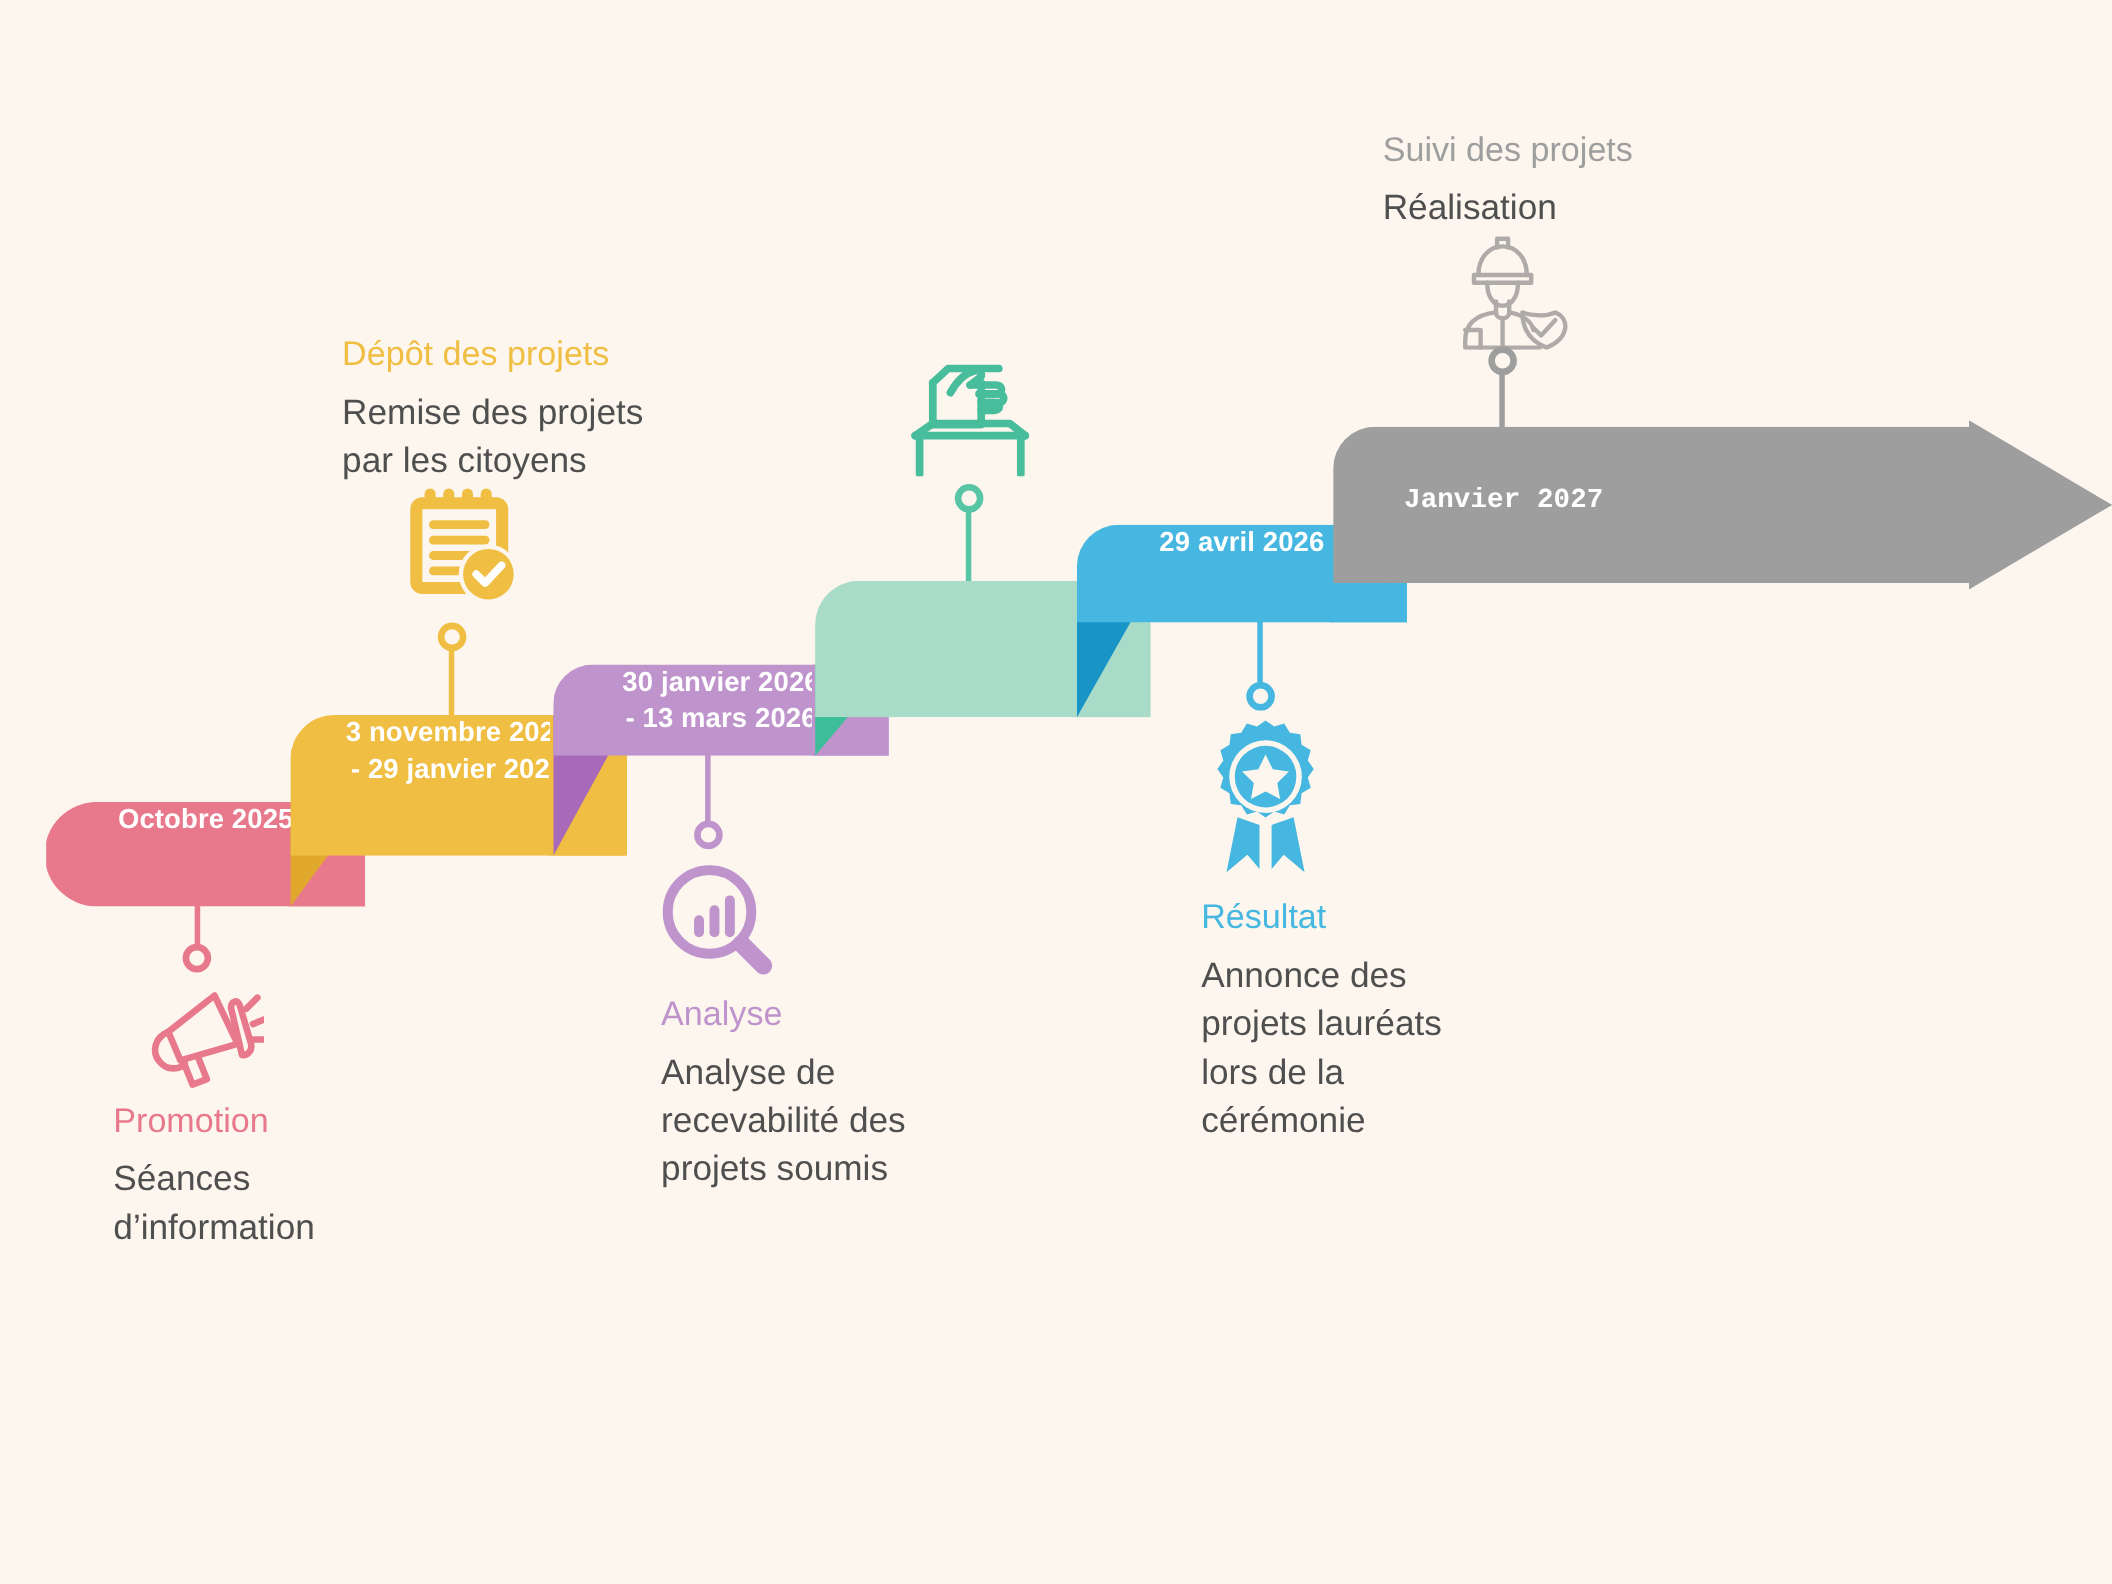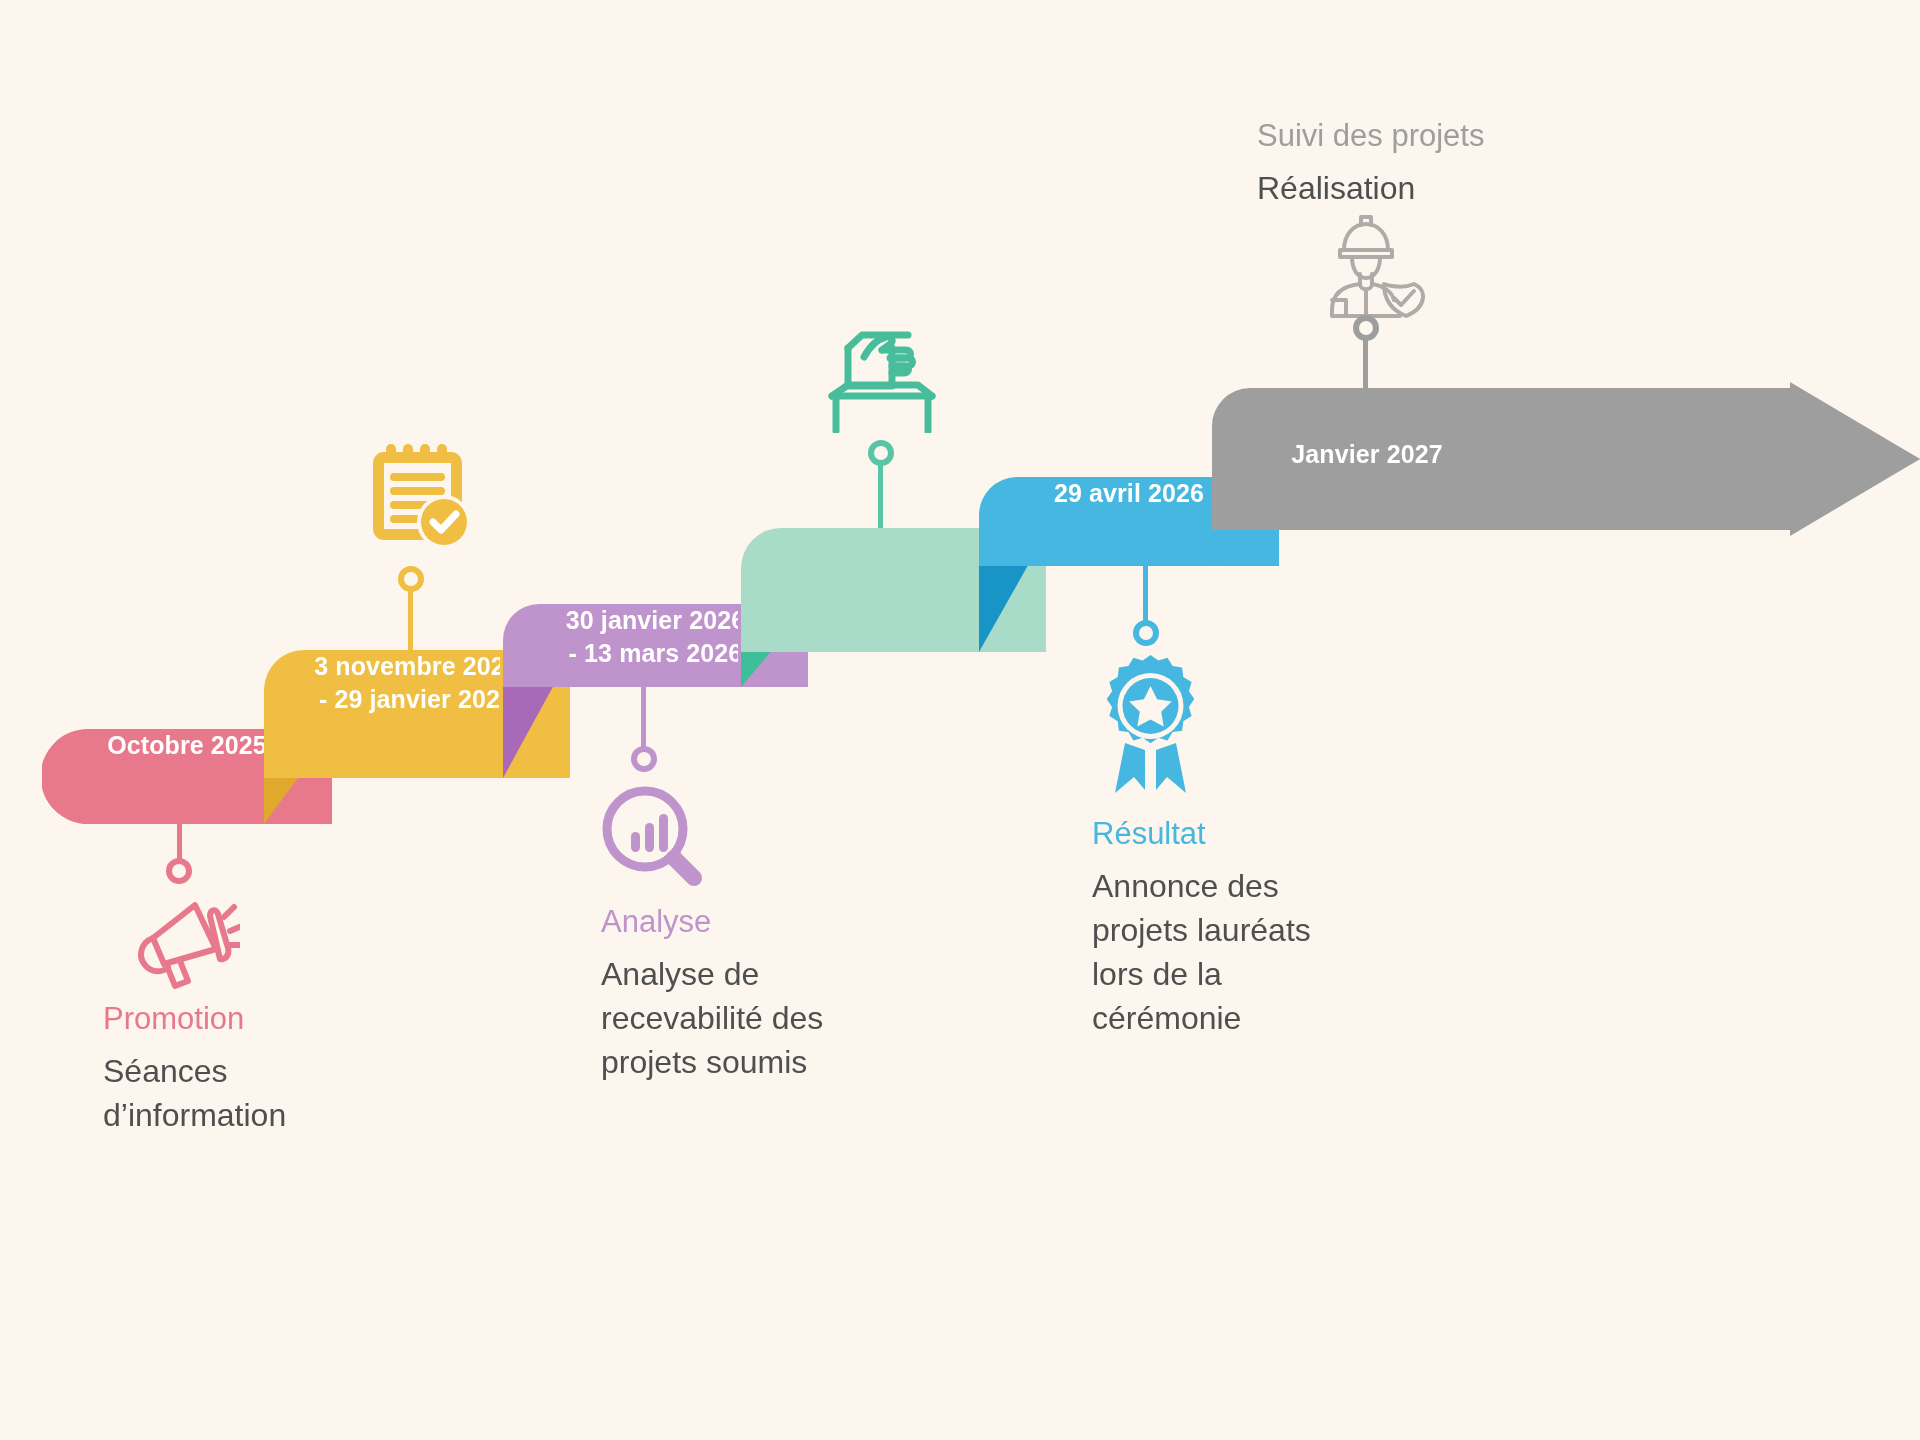--- a/index.html
+++ b/index.html
@@ -122,20 +122,25 @@
       <rect x="30" y="35" width="55" height="8" rx="4"></rect>
       <rect x="30" y="49" width="55" height="8" rx="4"></rect>
       <rect x="30" y="63" width="55" height="8" rx="4"></rect>
       <rect x="30" y="77" width="42" height="8" rx="4"></rect>
       <circle cx="84" cy="84" r="27" fill="#FCF6EE"></circle>
       <circle cx="84" cy="84" r="23" fill="#EFBE42"></circle>
       <path d="M73 84 l8 8 l15 -16" stroke="#FFFFFF" stroke-width="7" stroke-linecap="round" stroke-linejoin="round" fill="none"></path>
     </svg>
   </div>
 
+  <div class="cap" style="left:311px; top:303px; width:300px;">
+    <div class="title" style="color:#EFBE42;">Dépôt des projets</div>
+    <div class="desc">Remise des projets
+par les citoyens</div>
+  </div>
 
   <svg class="fold" style="left:503px; top:650px; width:70px; height:128px; z-index:7;" viewBox="0 0 70 128">
       <path d="M0 0 H70 L0 128 Z" fill="#A869B8"></path>
     </svg>
 
   <div class="banner" style="left:503px; top:604px; width:305px; height:83px; z-index:8;">
     <svg class="body" viewBox="0 0 305 83" preserveAspectRatio="none">
       <path d="M36 0 H305 V83 H0 V36 A36 36 0 0 1 36 0 Z" fill="#BF93CB"></path>
     </svg>
     <div class="label">30 janvier 2026
@@ -246,21 +251,21 @@
     <div class="desc">Annonce des
 projets lauréats
 lors de la
 cérémonie</div>
   </div>
 
   <div class="banner" style="left:1212px; top:388px; width:708px; height:142px; z-index:16;">
     <svg class="body" viewBox="0 0 708 142" preserveAspectRatio="none">
       <path d="M38 0 H580 V-0 L580 0 V0 H580 L708 71 L580 142 H0 V38 A38 38 0 0 1 38 0 Z" fill="#9E9E9E"></path>
     </svg>
-    <div class="label" style="position:absolute; left:0; top:50px; width:310px; text-align:center;">Janvier 2027</div>
+    <div class="label" style="position:absolute; left:0; top:50px; width:310px; text-align:center;font-family:Liberation Mono, monospace;">Janvier 2027</div>
   </div>
 
   <svg class="fold" style="left:1790px; top:382px; width:130px; height:154px; z-index:16;" viewBox="0 0 130 154">
       <path d="M0 0 L130 77 L0 154 Z" fill="#9E9E9E"></path>
     </svg>
 
   <div class="stem" style="left:1363px; top:330px; height:75px; background:#9E9E9E; z-index:2;"></div>
   <div class="ring" style="left:1353px; top:315px; color:#9E9E9E; z-index:3;"></div>
 
   <div class="icon" style="left:1322px; top:212px; width:110px; height:106px;">

